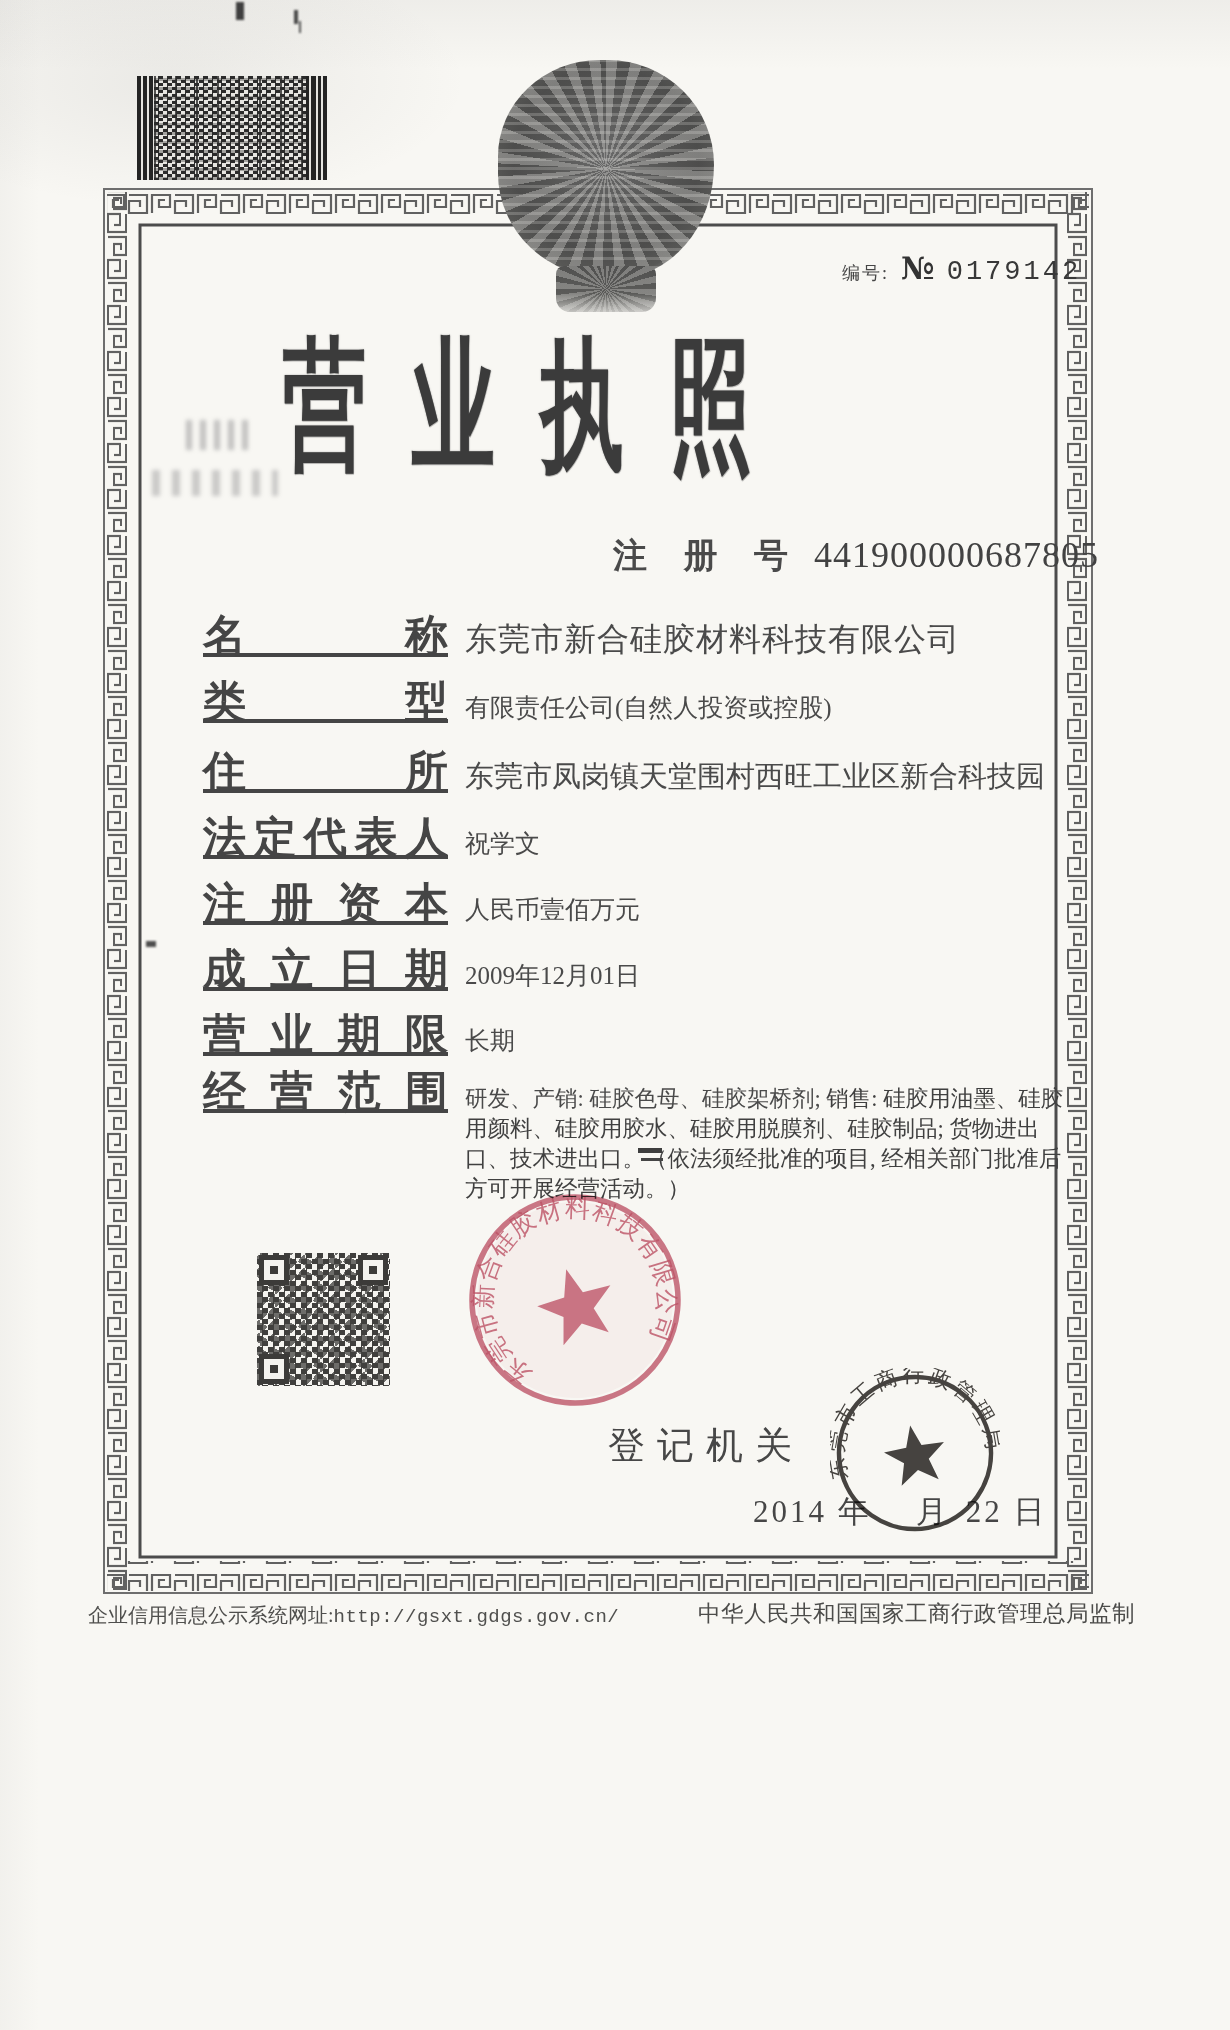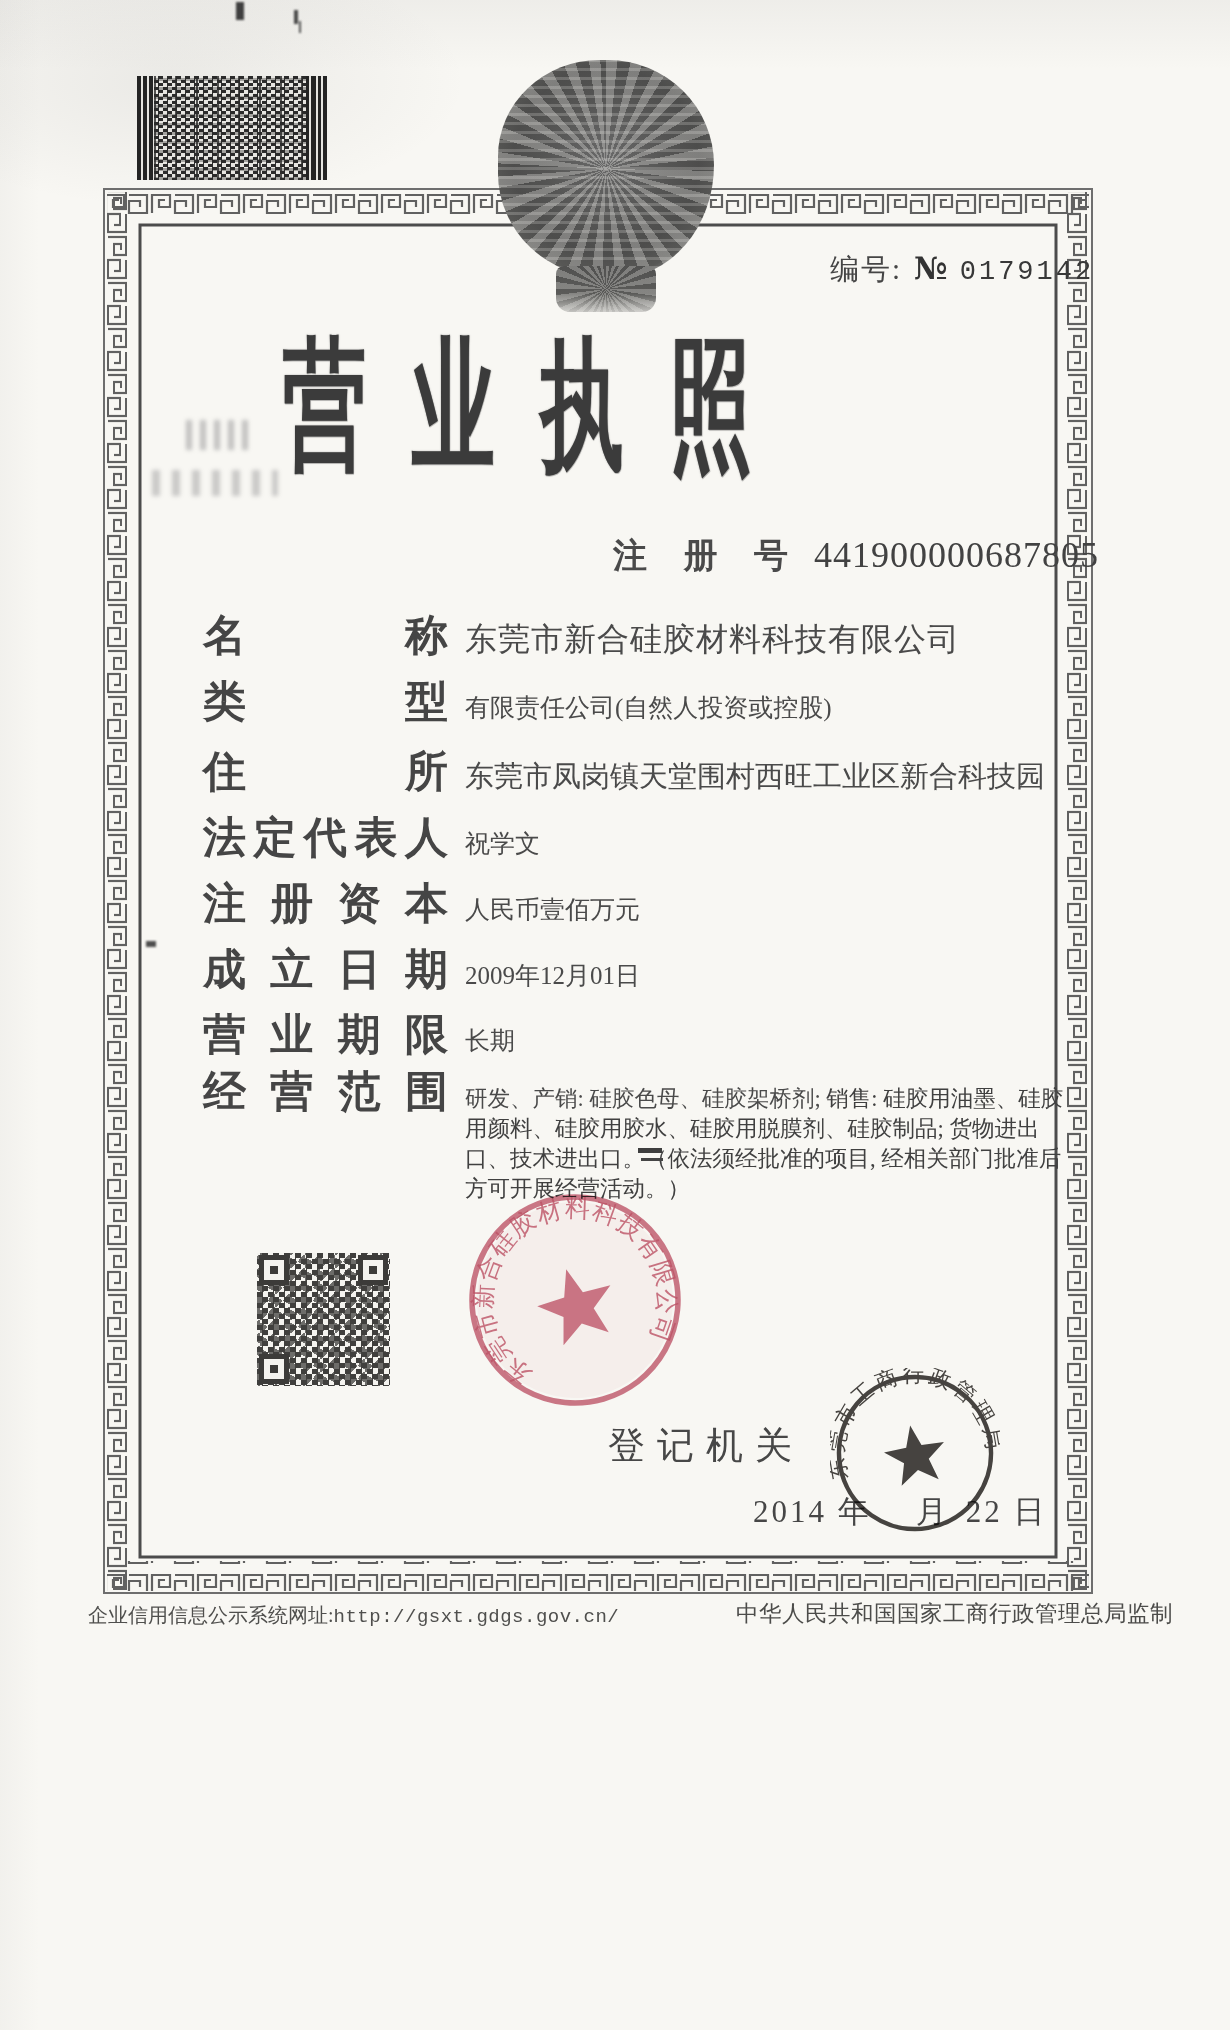--- a/index.html
+++ b/index.html
@@ -33,39 +33,39 @@
   .emblem-stem{position:absolute;left:58px;top:206px;width:100px;height:46px;border-radius:8px 8px 14px 14px;
       background:
         repeating-conic-gradient(rgba(243,242,238,.28) 0 8deg, rgba(0,0,0,0) 8deg 15deg),
         linear-gradient(180deg,#515150 0,#5b5b59 60%, rgba(100,100,98,.35) 100%);}
 
   
   .frame{left:103px;top:188px;}
 
   
   .serial{left:830px;top:250px;display:flex;align-items:baseline;gap:12px;white-space:nowrap;}
-  .serial-label{font-size:29px;letter-spacing:2px;color:#454545;}
+  .serial-label{font-size:18px;letter-spacing:2px;color:#454545;margin-left:12px;}
   .serial-mark{font-size:31px;font-weight:700;font-family:"DejaVu Serif",serif;color:#333;}
   .serial-num{font-size:27px;letter-spacing:3px;font-family:Liberation Mono, monospace;color:#383838;}
 
   .title-wrap{left:283px;top:334px;white-space:nowrap;}
   .title-text{display:inline-block;font-family:"DejaVu Sans",sans-serif;font-weight:900;
       font-size:142px;line-height:1;letter-spacing:78px;color:#373737;
       transform:scaleX(.585);transform-origin:left top;
       text-shadow:0 0 2px rgba(55,55,55,.55), 1px 1px 0 rgba(55,55,55,.25);filter:blur(.4px) contrast(.95);}
 
   .regno{left:613px;top:533px;display:flex;align-items:baseline;white-space:nowrap;}
   .regno-label{font-size:34px;letter-spacing:14px;color:#4a4a4a;font-weight:600;text-align:right;}
   .regno-num{font-size:36px;margin-left:12px;letter-spacing:1px;color:#424242;font-family:"Liberation Serif",serif;}
 
   
   .frow{position:absolute;left:203px;display:flex;align-items:baseline;}
   .flabel{width:245px;font-size:43px;font-weight:700;color:#454545;
       text-align:justify;text-align-last:justify;line-height:1.1;
-      font-family:"Liberation Serif","DejaVu Serif",serif;filter:blur(.25px);}
+      font-family:"Liberation Serif","DejaVu Serif",serif;filter:blur(.25px);text-decoration:underline;}
   .fvalue{margin-left:17px;font-size:25px;color:#4a4a4a;white-space:nowrap;filter:blur(.2px);}
   .fvalue.name{font-size:32px;letter-spacing:1px;}
   .fvalue.addr{font-size:29px;}
   .scope{margin-left:17px;width:604px;font-size:22.5px;line-height:1.34;color:#4a4a4a;white-space:normal;filter:blur(.2px);}
   .scope .bold{font-weight:400;color:#404040;}
 
   
   .qr{left:257px;top:1253px;width:133px;height:133px;background:
       repeating-conic-gradient(#403f3d 0% 25%, rgba(0,0,0,0) 0% 50%) 0 0/11px 11px,
       repeating-conic-gradient(from 45deg, rgba(64,63,61,.75) 0% 20%, rgba(0,0,0,0) 0% 50%) 3px 2px/15px 13px,#f4f3ef;
@@ -80,21 +80,21 @@
 
   
   .regorg{left:608px;top:1426px;width:184px;font-size:37px;font-weight:400;color:#474747;
       text-align:justify;text-align-last:justify;line-height:1.1;}
   .regdate{left:753px;top:1491px;font-size:31px;color:#464646;white-space:nowrap;letter-spacing:3px;}
   .regdate .gap1{display:inline-block;width:44px;} .regdate .gap2{display:inline-block;width:16px;}
 
   
   .footer-left{left:88px;top:1602px;white-space:nowrap;color:#4f4f4d;}
   .footer-left .cjk{font-size:20px;} .footer-left .url{font-size:19px;font-family:"Liberation Mono","DejaVu Sans Mono",monospace;letter-spacing:.5px;}
-  .footer-right{left:698px;top:1598px;font-size:22.5px;letter-spacing:.5px;color:#4c4c4a;white-space:nowrap;filter:blur(.2px);margin-left:38px;}
+  .footer-right{left:698px;top:1598px;font-size:22.5px;letter-spacing:.5px;color:#4c4c4a;white-space:nowrap;filter:blur(.2px);}
 
   
   .art{pointer-events:none;}
   .art-topmarks{left:236px;top:2px;width:8px;height:18px;background:#3f3f3f;filter:blur(1px);
       box-shadow:56px 6px 0 -2px #4a4a4a, 60px 16px 0 -3px #555;}
   .art-smudge1{left:186px;top:420px;width:64px;height:30px;background:
       repeating-linear-gradient(90deg, rgba(90,90,95,.35) 0 6px, transparent 6px 14px);filter:blur(2px);}
   .art-smudge2{left:152px;top:470px;width:126px;height:26px;background:
       repeating-linear-gradient(90deg, rgba(95,95,100,.30) 0 8px, transparent 8px 20px);filter:blur(2px);}
   .art-comma{left:563px;top:248px;width:7px;height:14px;border-radius:60% 40% 50% 50%;background:#4b4b4b;transform:rotate(18deg);filter:blur(.5px);}

